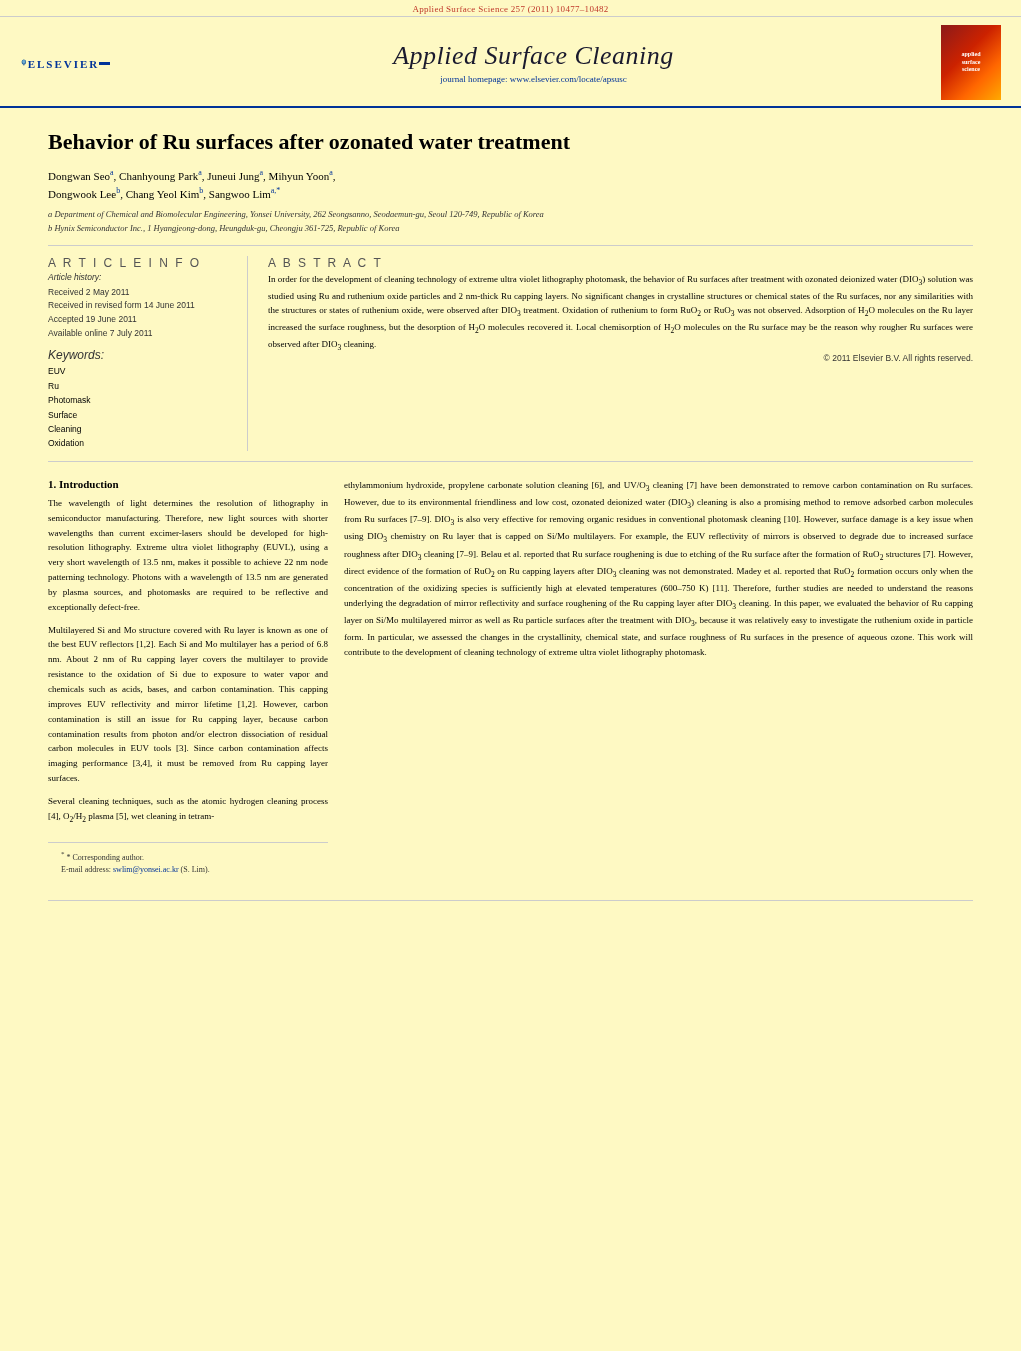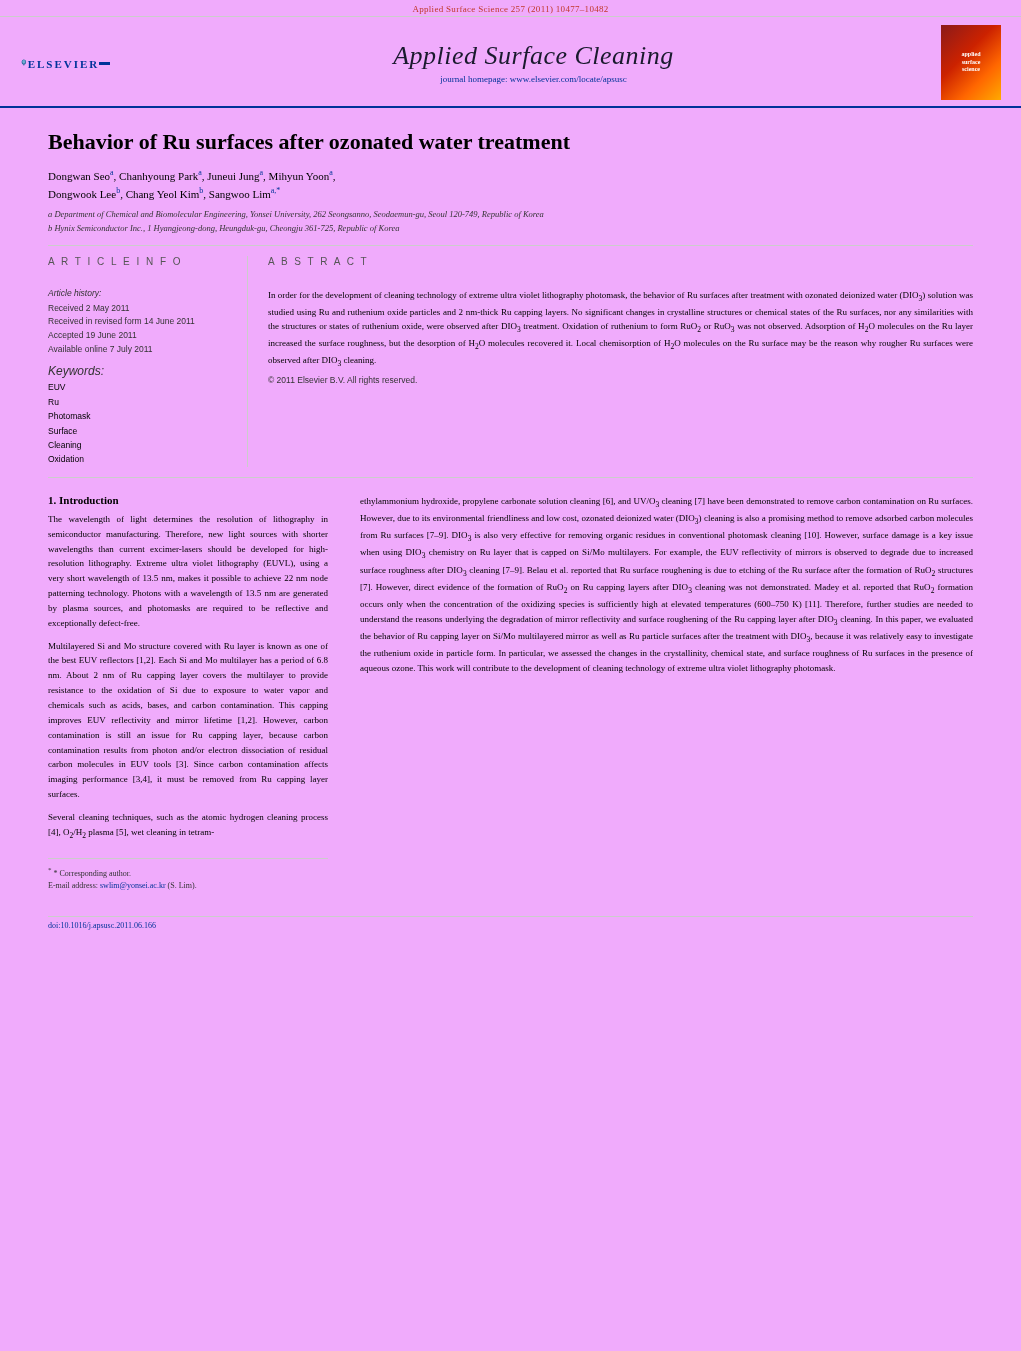--- a/index.html
+++ b/index.html
@@ -8,21 +8,21 @@
       font-family: 'Times New Roman', Times, serif;
       font-size: 10px;
       color: #000;
       width: 1021px;
       min-height: 1351px;
     }
 
     .page-wrapper {
       width: 1021px;
       min-height: 1351px;
-      background: #f0abfc;
+      background: #fef9c3;
       padding: 0;
       position: relative;
     }
 
     
     .journal-bar {
       text-align: center;
       padding: 4px 0 2px 0;
       font-size: 9px;
       color: #c0392b;
@@ -152,25 +152,25 @@
       flex-shrink: 0;
       border-right: 1px solid #ccc;
       padding-right: 16px;
     }
 
     .abstract-col {
       flex: 1;
     }
 
     .section-header {
-      font-size: 10px;
+      font-size: 12px;
       letter-spacing: 2px;
       color: #555;
       text-transform: uppercase;
-      margin-bottom: 21px;
+      margin-bottom: 2px;
       font-family: Arial, sans-serif;
     }
 
     .article-history-label {
       font-size: 8.5px;
       font-style: italic;
       color: #333;
       margin-bottom: 4px;
       font-family: Arial, sans-serif;
     }
@@ -201,29 +201,28 @@
     .abstract-text {
       font-size: 9px;
       line-height: 1.6;
       color: #000;
       text-align: justify;
     }
 
     .copyright {
       font-size: 8.5px;
       color: #333;
-      text-align: left;
-      margin-top: 6px;
+      text-align: right;
       font-family: Arial, sans-serif;
     }
 
     
     .body-content {
       display: flex;
-      gap: 32px;
+      gap: 16px;
       margin-top: 16px;
       font-family: Liberation Serif, serif;
     }
 
     .body-left {
       width: 280px;
       flex-shrink: 0;
     }
 
     .body-right {
@@ -249,20 +248,21 @@
     .footnote-section {
       margin-top: 16px;
       border-top: 1px solid #ccc;
       padding-top: 6px;
     }
 
     .footnote-text {
       font-size: 8px;
       color: #333;
       line-height: 1.5;
+      margin-left: 13px;
     }
 
     .footnote-text sup {
       font-size: 7px;
     }
 
     
     .page-footer {
       margin-top: 24px;
       border-top: 1px solid #ccc;
@@ -419,18 +419,17 @@
 
       <div class="body-right">
         <p class="body-paragraph">
           ethylammonium hydroxide, propylene carbonate solution cleaning [6], and UV/O<sub>3</sub> cleaning [7] have been demonstrated to remove carbon contamination on Ru surfaces. However, due to its environmental friendliness and low cost, ozonated deionized water (DIO<sub>3</sub>) cleaning is also a promising method to remove adsorbed carbon molecules from Ru surfaces [7–9]. DIO<sub>3</sub> is also very effective for removing organic residues in conventional photomask cleaning [10]. However, surface damage is a key issue when using DIO<sub>3</sub> chemistry on Ru layer that is capped on Si/Mo multilayers. For example, the EUV reflectivity of mirrors is observed to degrade due to increased surface roughness after DIO<sub>3</sub> cleaning [7–9]. Belau et al. reported that Ru surface roughening is due to etching of the Ru surface after the formation of RuO<sub>2</sub> structures [7]. However, direct evidence of the formation of RuO<sub>2</sub> on Ru capping layers after DIO<sub>3</sub> cleaning was not demonstrated. Madey et al. reported that RuO<sub>2</sub> formation occurs only when the concentration of the oxidizing species is sufficiently high at elevated temperatures (600–750 K) [11]. Therefore, further studies are needed to understand the reasons underlying the degradation of mirror reflectivity and surface roughening of the Ru capping layer after DIO<sub>3</sub> cleaning. In this paper, we evaluated the behavior of Ru capping layer on Si/Mo multilayered mirror as well as Ru particle surfaces after the treatment with DIO<sub>3</sub>, because it was relatively easy to investigate the ruthenium oxide in particle form. In particular, we assessed the changes in the crystallinity, chemical state, and surface roughness of Ru surfaces in the presence of aqueous ozone. This work will contribute to the development of cleaning technology of extreme ultra violet lithography photomask.
         </p>
       </div>
 
     </div>
 
     <div class="page-footer">
-      <div style="color:#003399; cursor:pointer;">doi:10.1016/j.apsusc.2011.06.166</div>
     </div>
 
   </div>
 
 </div>
 
 </body></html>

